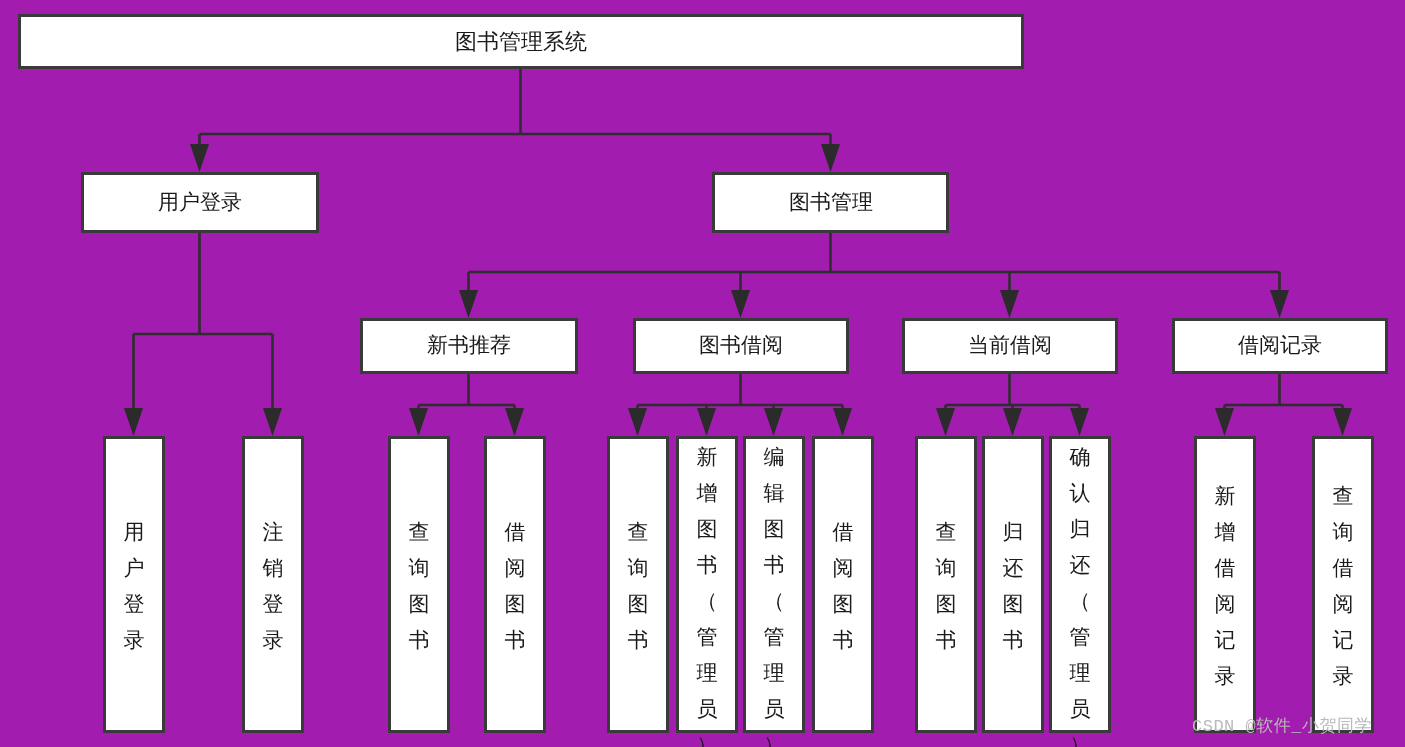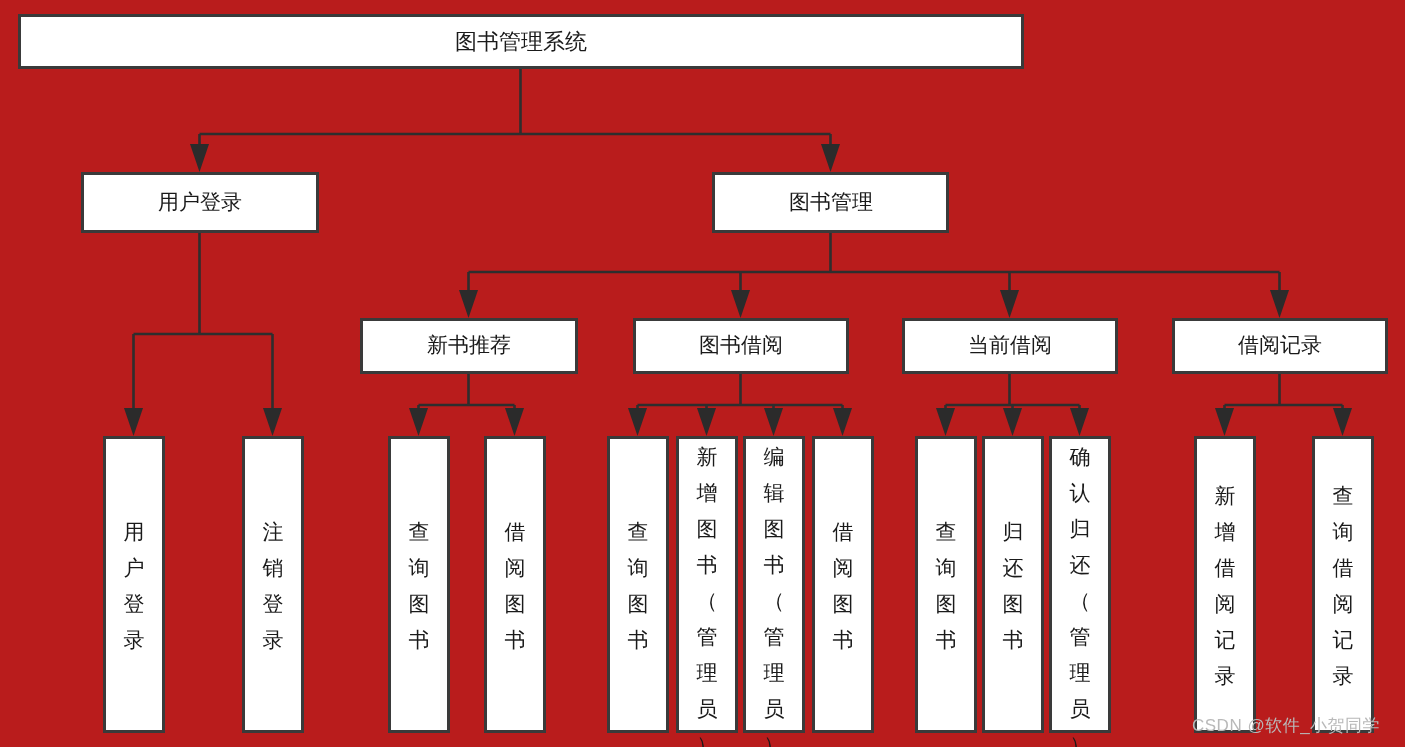--- a/index.html
+++ b/index.html
@@ -1,21 +1,21 @@
 <!DOCTYPE html>
 <html><head>
 <meta charset="utf-8">
 <title>图书管理系统 结构图</title>
 <style>
   html,body{margin:0;padding:0;background:#ffffff;}
   body{
     width:1405px;height:747px;overflow:hidden;
     font-family:"DejaVu Sans","Liberation Sans",sans-serif;
   }
-  #diagram-root{position:relative;width:1405px;height:747px;background:#b91c1c;}
+  #diagram-root{position:relative;width:1405px;height:747px;background:#a21caf;}
   svg#tree-svg{position:absolute;left:0;top:0;width:1405px;height:747px;display:block;}
 
   .node-box{fill:#ffffff;stroke:#3a3a3a;stroke-width:3;}
   .leaf-box{fill:#ffffff;stroke:#3a3a3a;stroke-width:3;}
   .connector{stroke:#2e2e2e;stroke-width:2.6;fill:none;stroke-linecap:butt;}
   .arrow-head{fill:#2b2b2b;stroke:none;}
 
   text.h-label{
     font-family:"DejaVu Sans","Liberation Sans",sans-serif;
     font-size:21px;fill:#1a1a1a;text-anchor:middle;dominant-baseline:middle;
@@ -25,21 +25,21 @@
     font-size:22px;fill:#1a1a1a;text-anchor:middle;dominant-baseline:middle;
   }
   text.v-label{
     font-family:"DejaVu Sans","Liberation Sans",sans-serif;
     font-size:21px;fill:#1a1a1a;text-anchor:middle;
   }
   text.v-label tspan{font-size:21px;}
 
   .watermark{
     position:absolute;
-    font-family:Liberation Sans, sans-serif;
+    font-family:Liberation Mono, monospace;
     font-size:17px;color:#b9b9b9;white-space:nowrap;letter-spacing:0.5px;
     left:1192px;top:714px;
   }
 </style>
 </head>
 <body>
 
 <div id="diagram-root">
 
   <svg id="tree-svg" viewBox="0 0 1405 747" xmlns="http://www.w3.org/2000/svg">

